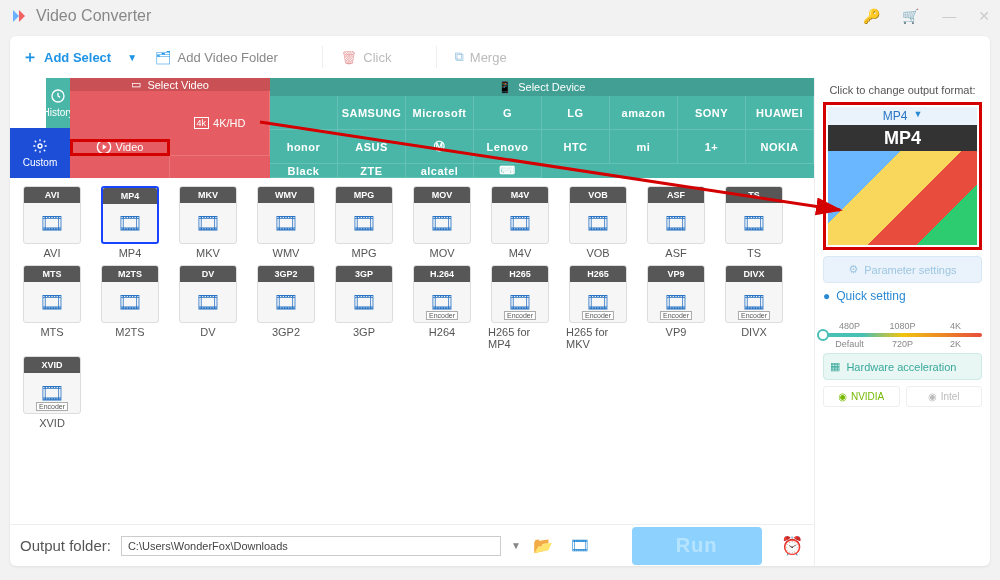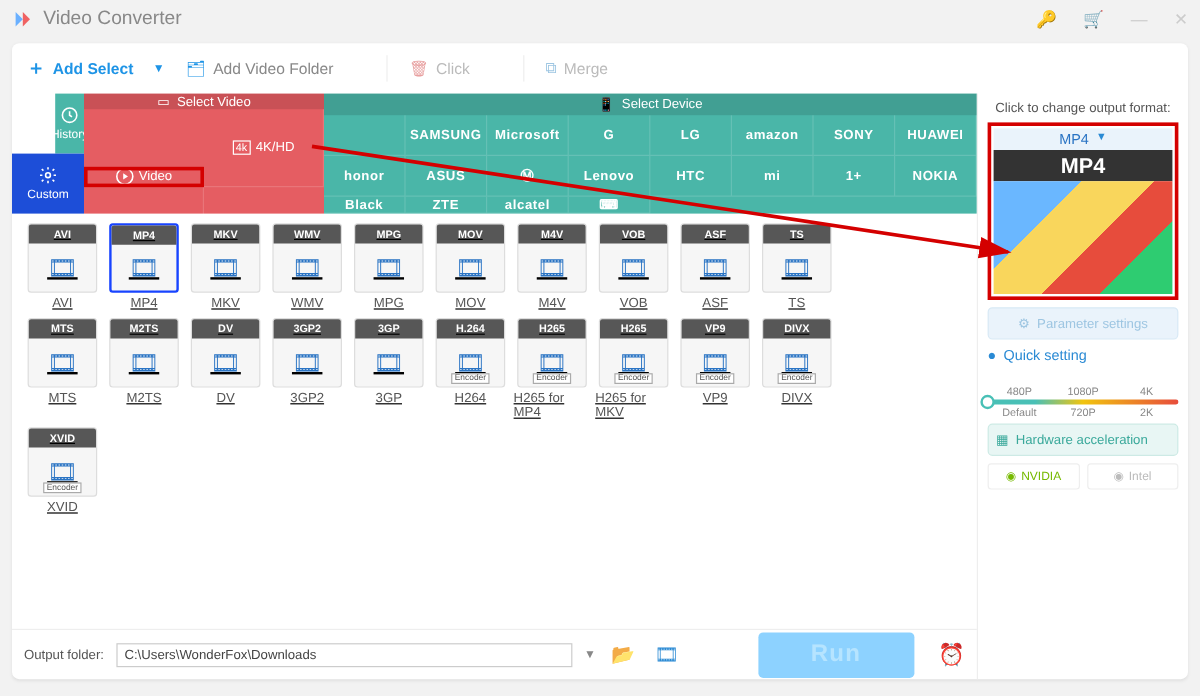--- a/index.html
+++ b/index.html
@@ -34,21 +34,21 @@
 .sfmt { width: 200px; background: #e55d62; }
 .sfmt .sb-grid { grid-template-columns: repeat(2, 1fr); grid-template-rows: repeat(2, 1fr); }
 .sdev { flex: 1; background: #4ab6a8; }
 .sdev .sb-grid { grid-template-columns: repeat(8, 1fr); grid-template-rows: repeat(2, 1fr); }
 .cell { border-right: 1px solid rgba(255,255,255,0.15); border-bottom: 1px solid rgba(255,255,255,0.15); display: flex; align-items: center; justify-content: center; color: #fff; font-size: 11px; gap: 4px; }
 .sfmt .cell.video { outline: 3px solid #d40000; outline-offset: -3px; margin-top: 48px; }
 .brand { font-weight: bold; letter-spacing: 0.5px; font-size: 11px; }
 
 .left-panel { flex: 1; display: flex; flex-direction: column; min-width: 0; }
 .format-area { flex: 1; overflow: auto; padding: 8px 6px 0 10px; }
-.frow { display: flex; gap: 4px; margin-bottom: 6px; text-decoration: underline; }
+.frow { display: flex; gap: 14px; margin-bottom: 6px; }
 .fmt-item { width: 64px; display: flex; flex-direction: column; align-items: center; gap: 3px; }
 .fmt-thumb { width: 58px; height: 58px; border: 1px solid #ddd; border-radius: 3px; background: #f6f6f6; position: relative; display: flex; flex-direction: column; }
 .fmt-thumb.selected { border: 2px solid #1844ff; }
 .fmt-top { height: 16px; background: #575757; color: #fff; font-size: 9px; font-weight: bold; display: flex; align-items: center; justify-content: center; border-radius: 2px 2px 0 0; }
 .fmt-icon { flex: 1; display: flex; align-items: center; justify-content: center; font-size: 20px; color: #2a74c4; }
 .fmt-label { font-size: 11px; color: #555; }
 .sublabel { font-size: 7px; color: #555; background: #fff; border: 1px solid #aaa; padding: 0 2px; position: absolute; bottom: 2px; left: 50%; transform: translateX(-50%); }
 
 .right-panel { width: 176px; border-left: 1px solid #eee; padding: 6px 8px; display: flex; flex-direction: column; gap: 6px; font-size: 11px; color: #555; }
 .rp-title { font-size: 11px; text-align: center; }
@@ -63,21 +63,21 @@
 .slider .labels { display:flex; font-size:9px; color:#888; }
 .slider .labels span { flex:1; text-align:center; }
 .slider .track { height:4px; border-radius:2px; background: linear-gradient(90deg,#49c0b6,#49c0b6 25%,#f1c40f 50%,#e74c3c 100%); margin: 2px 0;}
 .slider .knob { position:absolute; top: 11px; left: 0; width:12px; height:12px; background:#fff; border:2px solid #49c0b6; border-radius:50%; transform: translate(-6px,-3px);}
 .hw-btn { background: #e8f6f4; border: 1px solid #cdeae5; border-radius: 4px; padding: 6px; display:flex; align-items:center; gap:6px; color:#3aa99b;}
 .gpu-row { display:flex; gap:6px; }
 .gpu-row .gpu { flex:1; border:1px solid #eee; border-radius:3px; display:flex; align-items:center; justify-content:center; padding:4px 0; font-size:10px; gap:4px;}
 .gpu.nvidia { color:#76b900; }
 
 .footer { height: 42px; display:flex; align-items:center; padding: 0 10px; gap:10px; border-top:1px solid #eee;}
-.footer .lbl { font-size:11px; color:#555; }
+.footer .lbl { font-size:15px; color:#555; }
 .footer .path { flex:0 0 380px; border:1px solid #ccc; font-size:11px; padding: 3px 6px; color:#444; background:#fff; }
 .footer .icon-btn { width:26px; height:22px; display:flex; align-items:center; justify-content:center; color:#2a8ad4; border-radius:3px;}
 .footer .spacer { flex:1; }
 .footer .run { background:#8dd2ff; color:#b6e4ff; font-weight:bold; font-size:20px; width:130px; height:38px; border-radius:4px; display:flex; align-items:center; justify-content:center; letter-spacing:1px;}
 .footer .clock { color:#5ab0ee; font-size:18px; margin-left:10px;}
 
 .arrow-line { position:absolute; pointer-events:none; }
 
 svg.icon { width: 16px; height: 16px; }
 </style>

